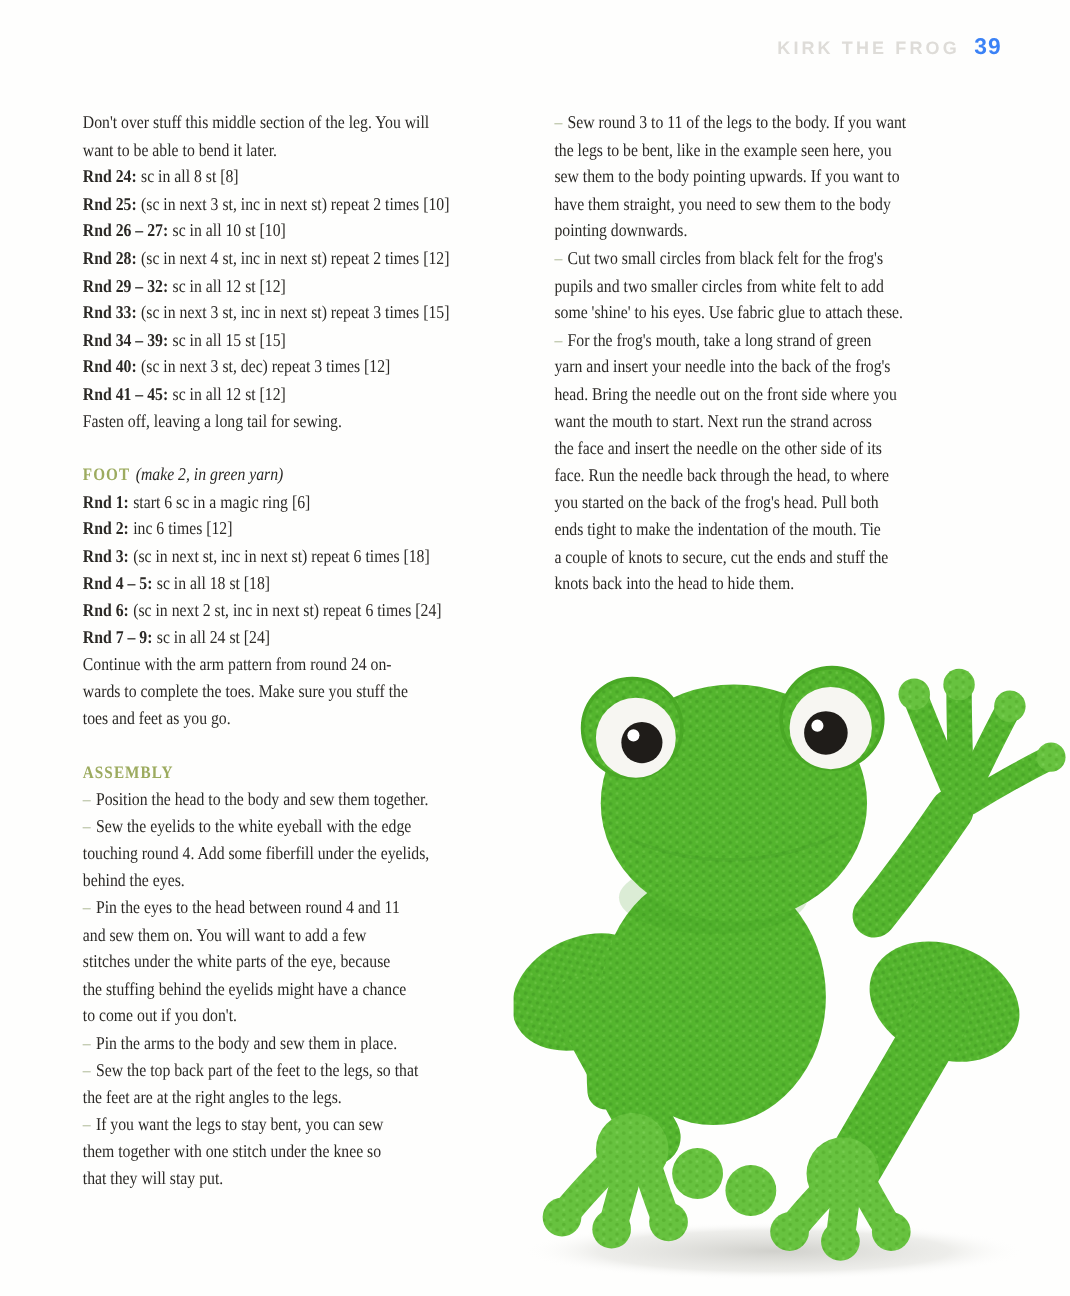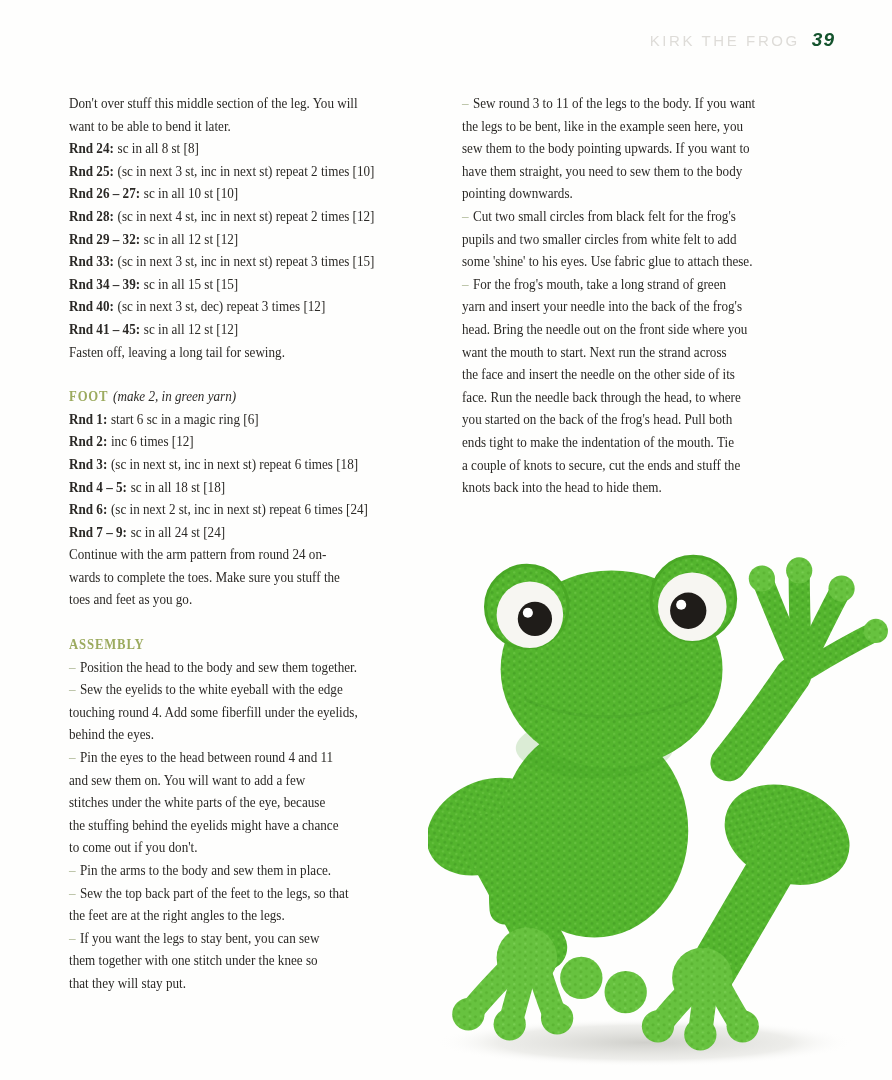--- a/index.html
+++ b/index.html
@@ -2,22 +2,22 @@
 <html><head>
 <meta charset="utf-8">
 <style>
   html,body{margin:0;padding:0;background:#ffffff;}
   #page{
     position:relative;width:892px;height:1080px;background:#fefefd;overflow:hidden;
     font-family:"Liberation Serif",serif;color:#2b2926;
   }
   
   .page-header{position:absolute;top:29px;right:57px;font-family:"Liberation Sans",sans-serif;white-space:nowrap;}
-  .running-title{font-size:15px;font-weight:400;letter-spacing:2.6px;color:#dedcd8;}
-  .page-number{font-size:19px;font-weight:800;letter-spacing:1px;color:#14532d;margin-left:12px;font-style:italic;}
+  .running-title{font-size:15px;font-weight:700;letter-spacing:2.6px;color:#dedcd8;}
+  .page-number{font-size:19px;font-weight:800;letter-spacing:1px;color:#3b82f6;margin-left:12px;}
   
   .col{position:absolute;top:92px;width:425px;transform:scaleX(0.875);transform-origin:0 0;
        font-size:15px;line-height:22.6px;}
   .col-left{left:69px;}
   .col-right{left:462px;}
   .para{margin:0;white-space:pre-line;}
   .rnd{white-space:nowrap;}
   .rnd b{font-weight:700;margin-right:.28em;}
   .gap{height:22px;}
   .sec-line{white-space:nowrap;}

